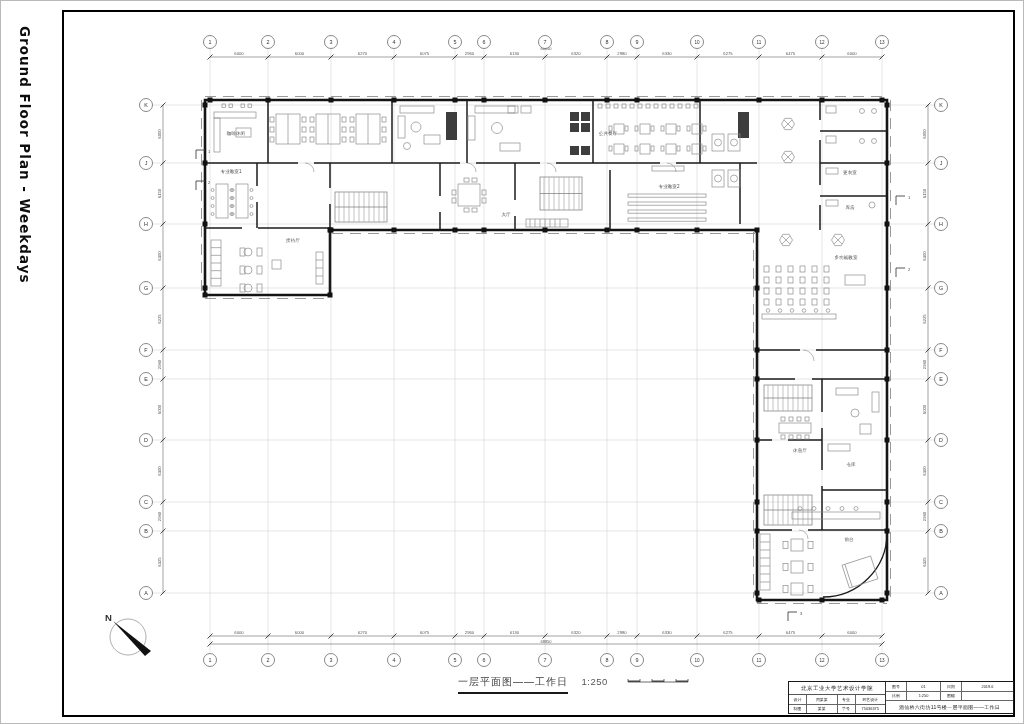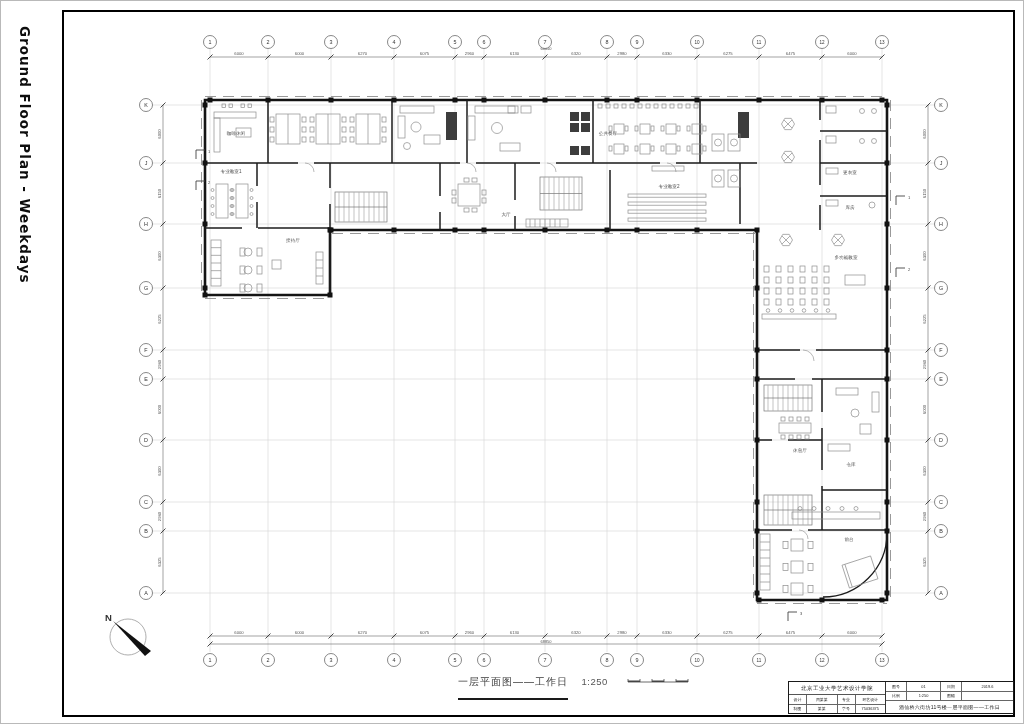--- a/index.html
+++ b/index.html
@@ -4,21 +4,21 @@
 <style>
   html,body{margin:0;padding:0;background:#fff;width:1024px;height:724px;overflow:hidden;
     font-family:"Liberation Sans",sans-serif;}
   .page-edge{position:absolute;left:0;top:0;width:1022px;height:722px;border:1px solid #b9b9b9;}
   .sheet-frame{position:absolute;left:62px;top:10px;width:949px;height:703px;border:2.5px solid #000;background:#fff;}
   .side-title{position:absolute;left:17px;top:26px;writing-mode:vertical-rl;
     font-family:"DejaVu Sans","Liberation Sans",sans-serif;font-weight:bold;font-size:13.5px;
     letter-spacing:1px;color:#0d0d0d;}
   #plan{position:absolute;left:0;top:0;}
   .caption{position:absolute;left:458px;top:671px;white-space:nowrap;}
-  .cap-title{font-size:10px;color:#3a3a3a;letter-spacing:1px;border-bottom:2px solid #1a1a1a;padding-bottom:11px;}
+  .cap-title{font-size:10px;color:#3a3a3a;letter-spacing:1px;border-bottom:2px solid #1a1a1a;padding-bottom:5px;}
   .cap-scale{font-size:9.5px;color:#555;margin-left:9px;letter-spacing:.5px;}
   .cap-bar{margin-left:14px;vertical-align:middle;}
   .north-label{position:absolute;left:105px;top:612px;font-size:9.5px;font-weight:bold;color:#333;}
   
   .tb{position:absolute;left:788px;top:681px;width:224px;height:31px;border:1px solid #1a1a1a;
     display:flex;background:#fff;color:#222;}
   .tb-left{width:96px;border-right:1px solid #333;display:flex;flex-direction:column;}
   .tb-school{height:12px;display:flex;align-items:center;justify-content:center;
     font-size:5.5px;border-bottom:1px solid #555;letter-spacing:.5px;}
   .tb-row{flex:1;display:flex;border-bottom:1px solid #666;}

